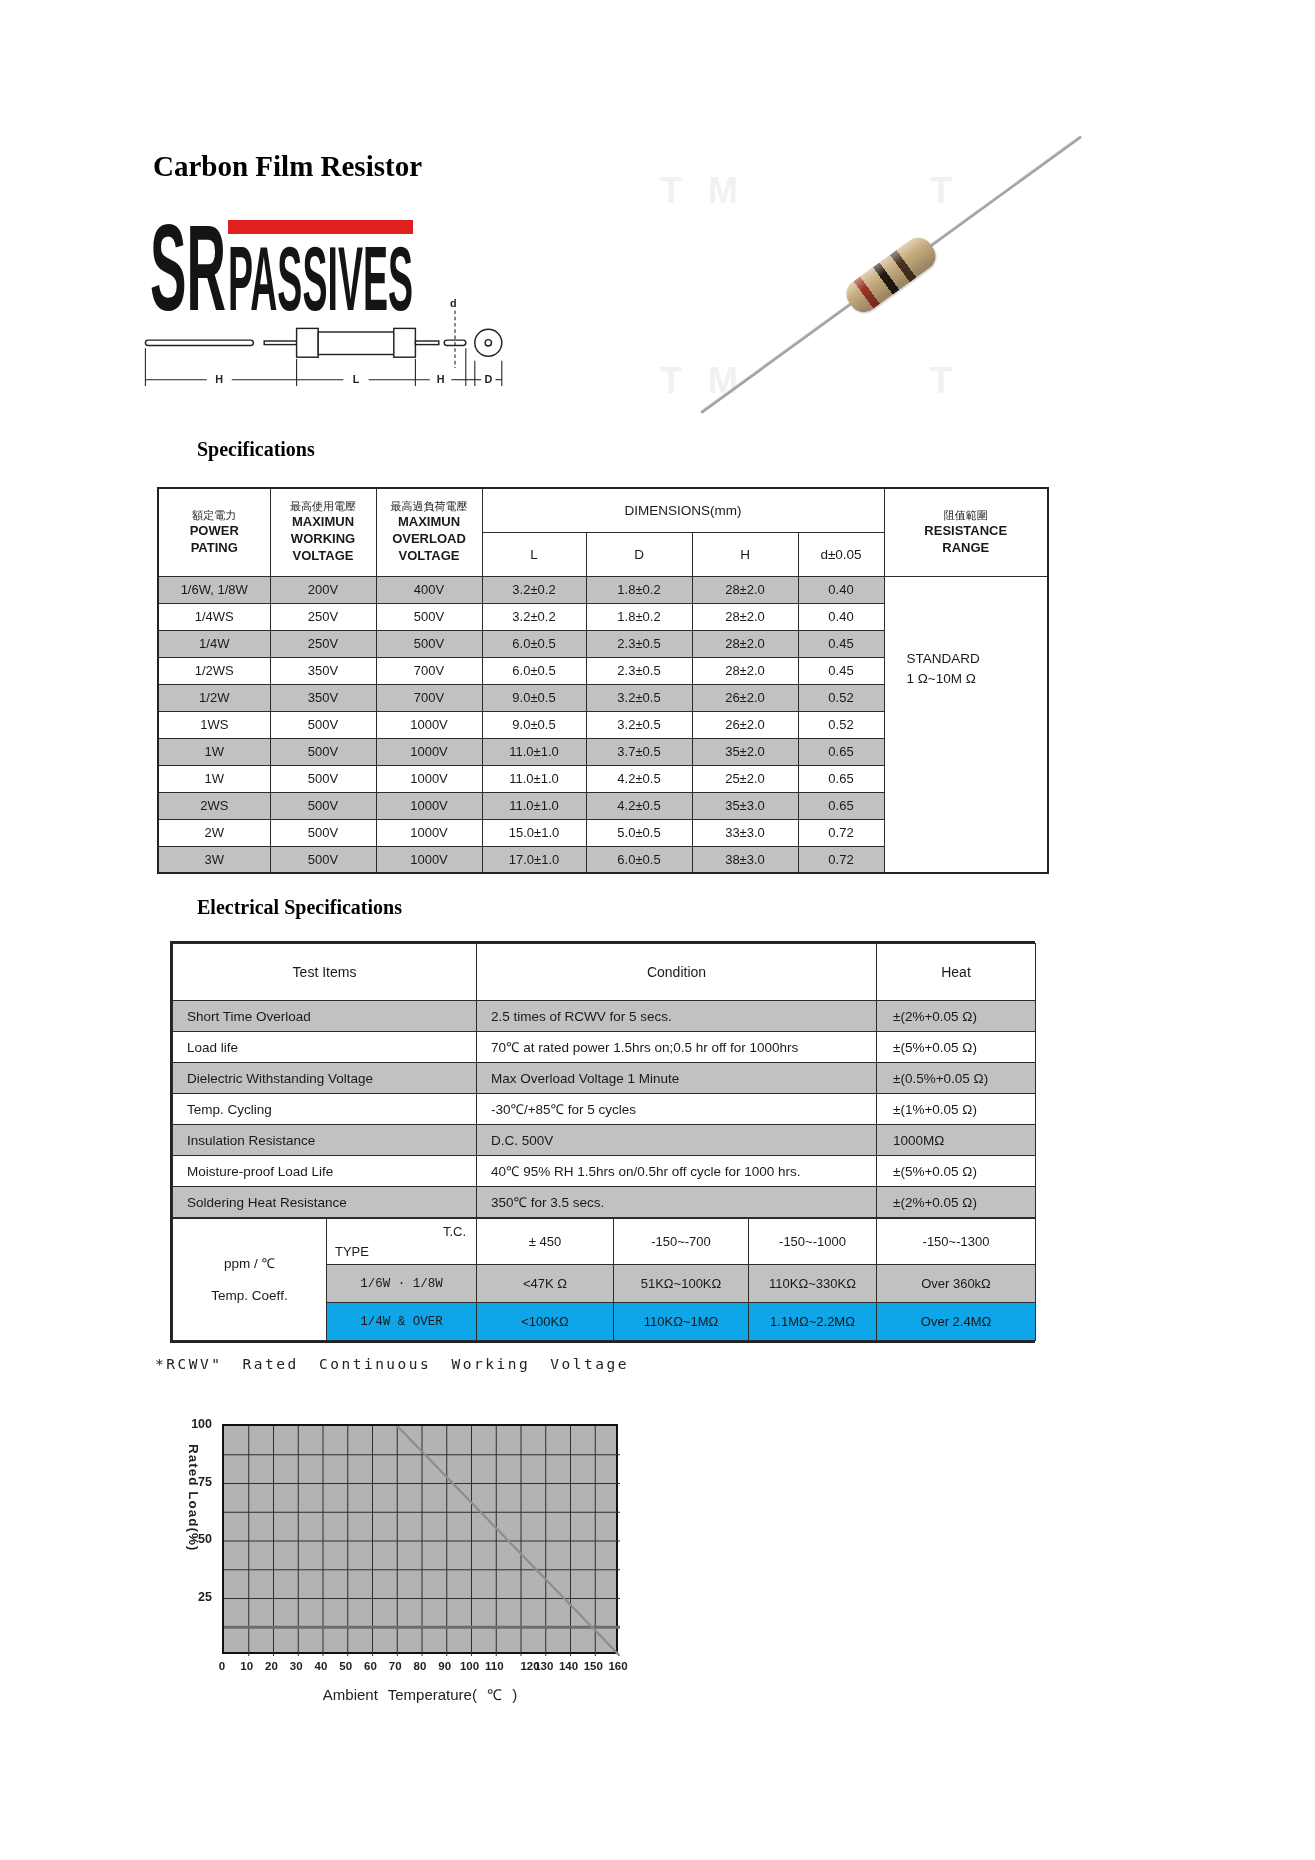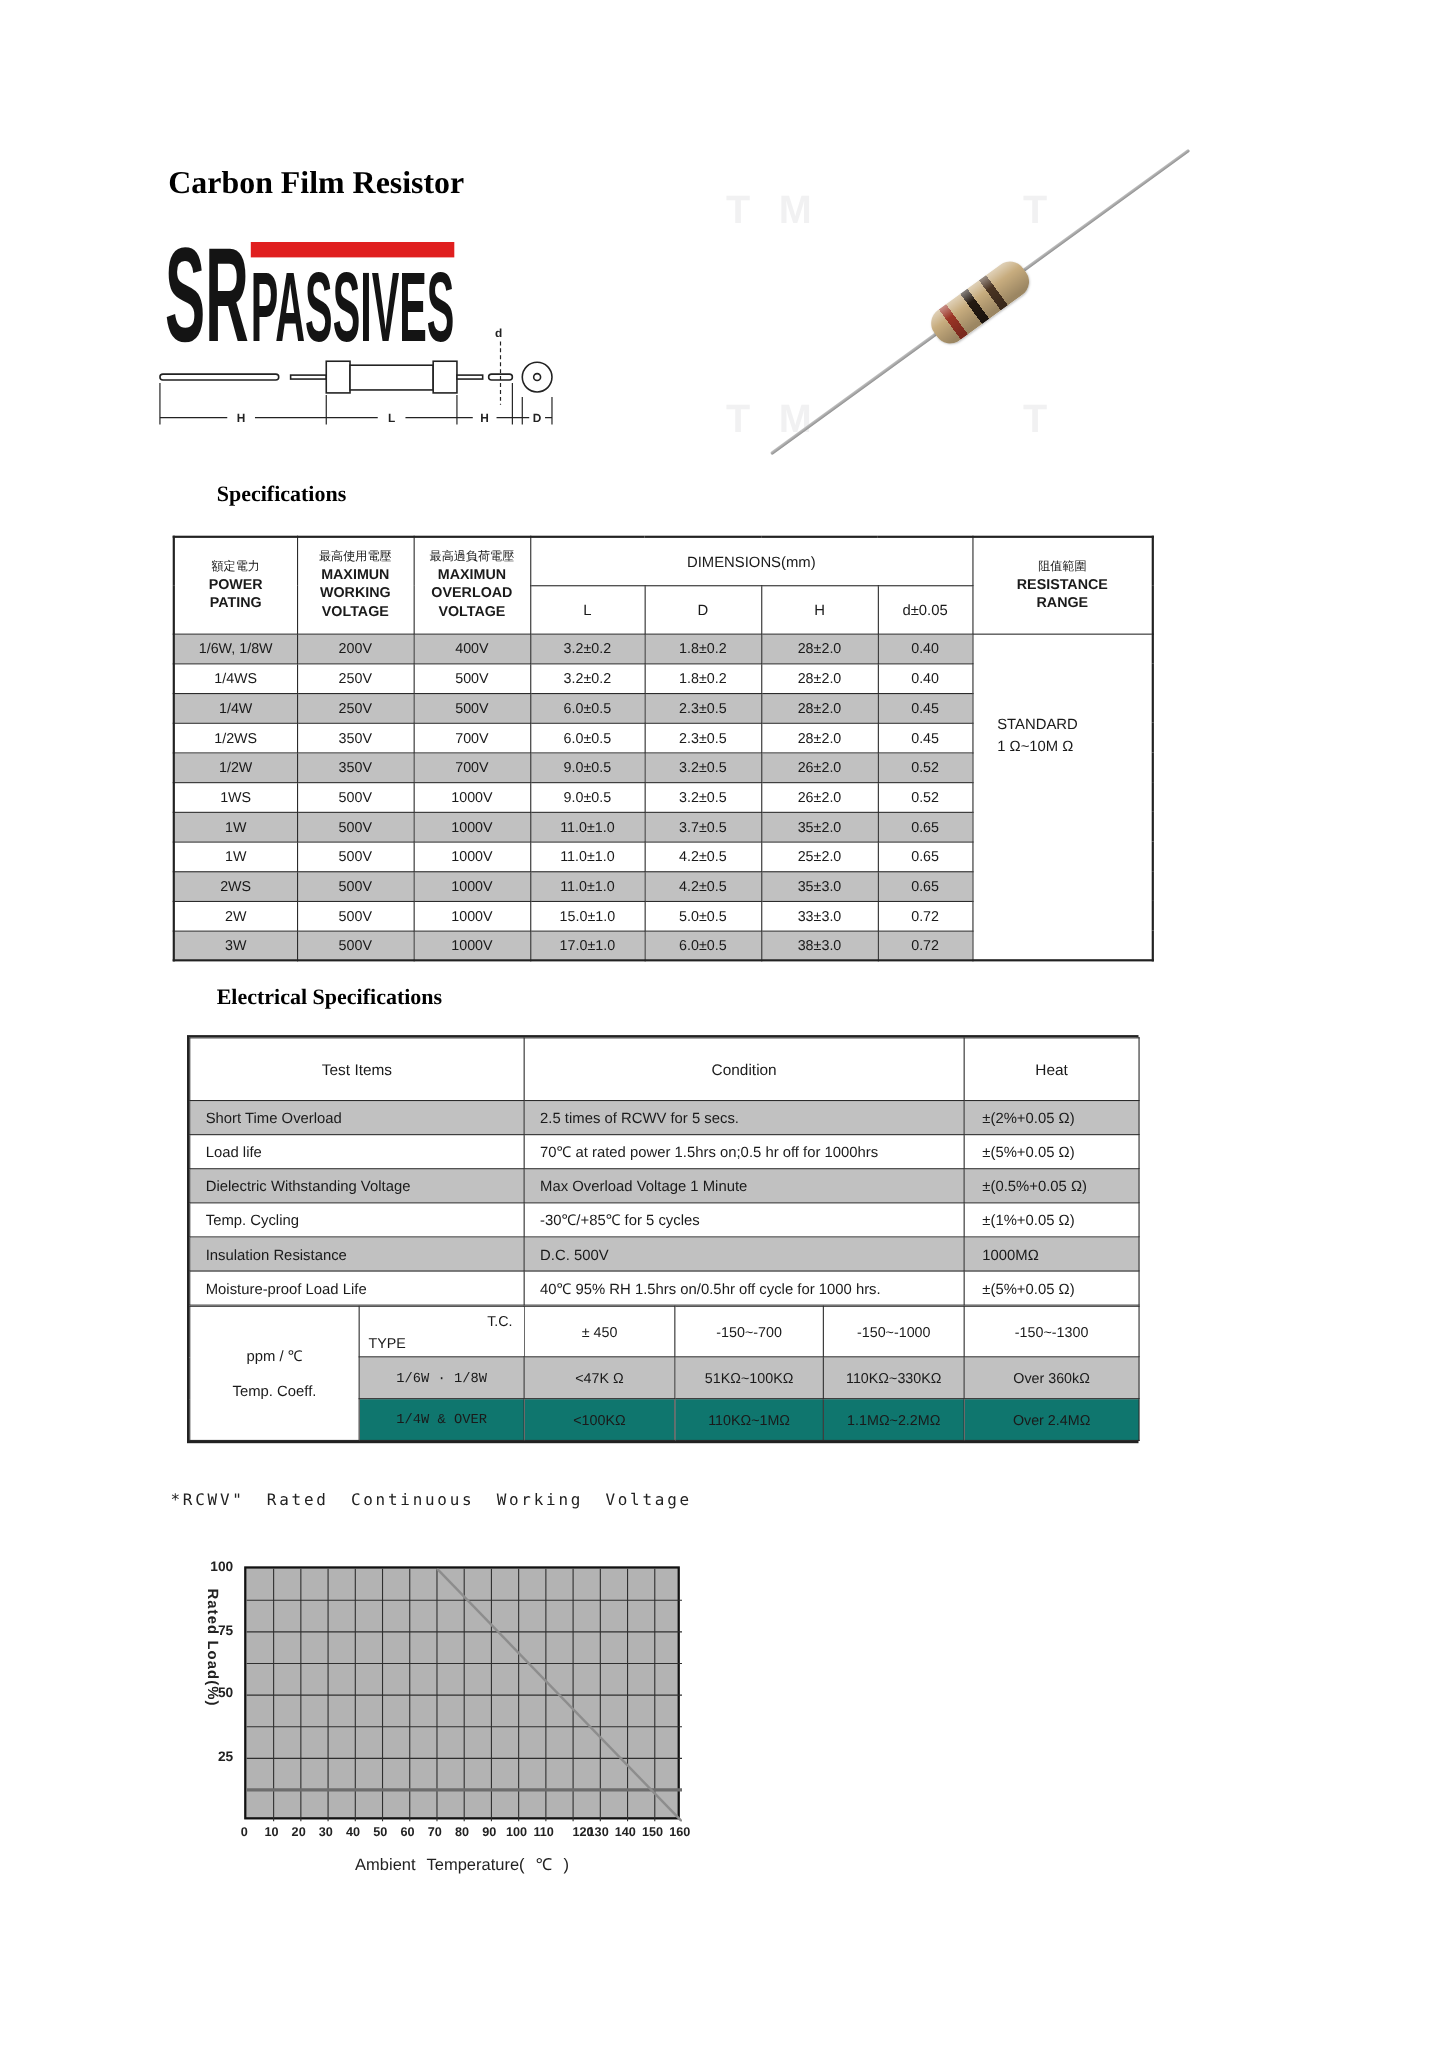--- a/index.html
+++ b/index.html
@@ -69,21 +69,21 @@
   #tc-table td { font-size:13px; text-align:center; }
   #tc-table .tc-head td { height:46px; background:#fff; }
   #tc-table .ppm-cell { white-space:pre-line; line-height:2.3; font-size:13.5px; background:#fff; }
   #tc-table .diag-cell {
     position:relative;
     background:linear-gradient(to bottom right, transparent calc(50% - 1px), #2b2b2b calc(50% - 1px), #2b2b2b calc(50% + 1px), transparent calc(50% + 1px));
   }
   #tc-table .diag-cell .tc-label { position:absolute; top:5px; right:10px; font-size:13px; }
   #tc-table .diag-cell .type-label { position:absolute; bottom:5px; left:8px; font-size:13px; }
   #tc-table .tc-row1 td { height:38px; background:#c1c1c1; }
-  #tc-table .tc-row2 td { height:38px; background:#0f766e;text-align:center; }
+  #tc-table .tc-row2 td { height:38px; background:#0ea5e9;text-align:center; }
   #tc-table .mono-cell { font-family:"Liberation Mono", monospace; font-size:12.5px; }
   
   .rcwv-note {
     position:absolute; left:155px; top:1356px;
     font-family:"DejaVu Sans Mono", monospace; font-size:14.5px; color:#222;
     letter-spacing:2.5px; word-spacing:9px;
   }
   
   #chart { position:absolute; left:150px; top:1412px; width:560px; height:310px; }
   #plot { position:absolute; left:72px; top:12px; width:396px; height:230px; background:#b3b3b3; border:2px solid #111; }
@@ -348,20 +348,25 @@
           </tr>
           <tr>
             <td>Insulation Resistance</td>
             <td>D.C. 500V</td>
             <td>1000MΩ</td>
           </tr>
           <tr>
             <td>Moisture-proof Load Life</td>
             <td>40℃ 95% RH 1.5hrs on/0.5hr off cycle for 1000 hrs.</td>
             <td>±(5%+0.05 Ω)</td>
+          </tr>
+          <tr>
+            <td>Soldering Heat Resistance</td>
+            <td>350℃ for 3.5 secs.</td>
+            <td>±(2%+0.05 Ω)</td>
           </tr>
         </tbody>
     </table>
     <table id="tc-table">
       <colgroup>
         <col style="width:154px">
           <col style="width:150px">
           <col style="width:137px">
         <col style="width:135px">
           <col style="width:128px">

